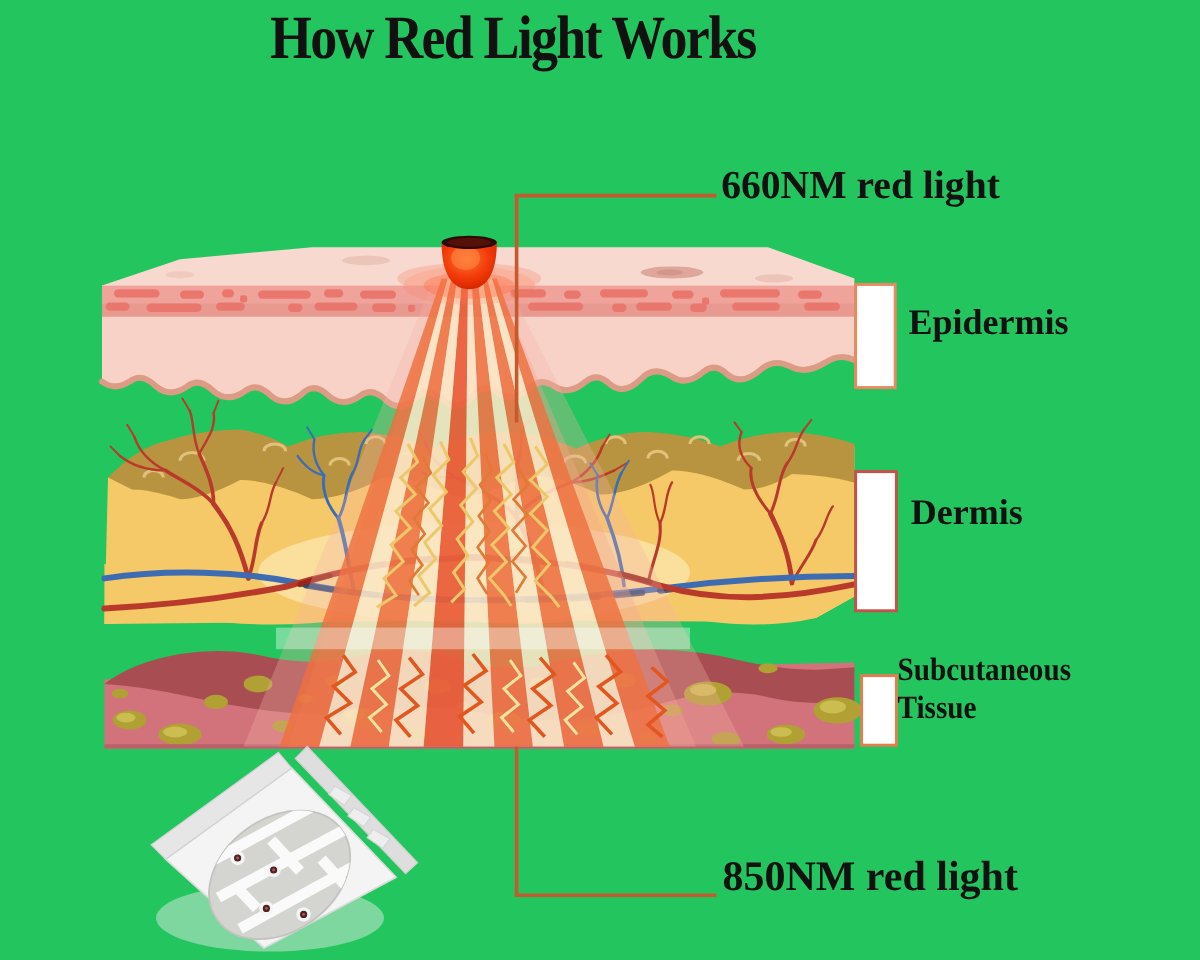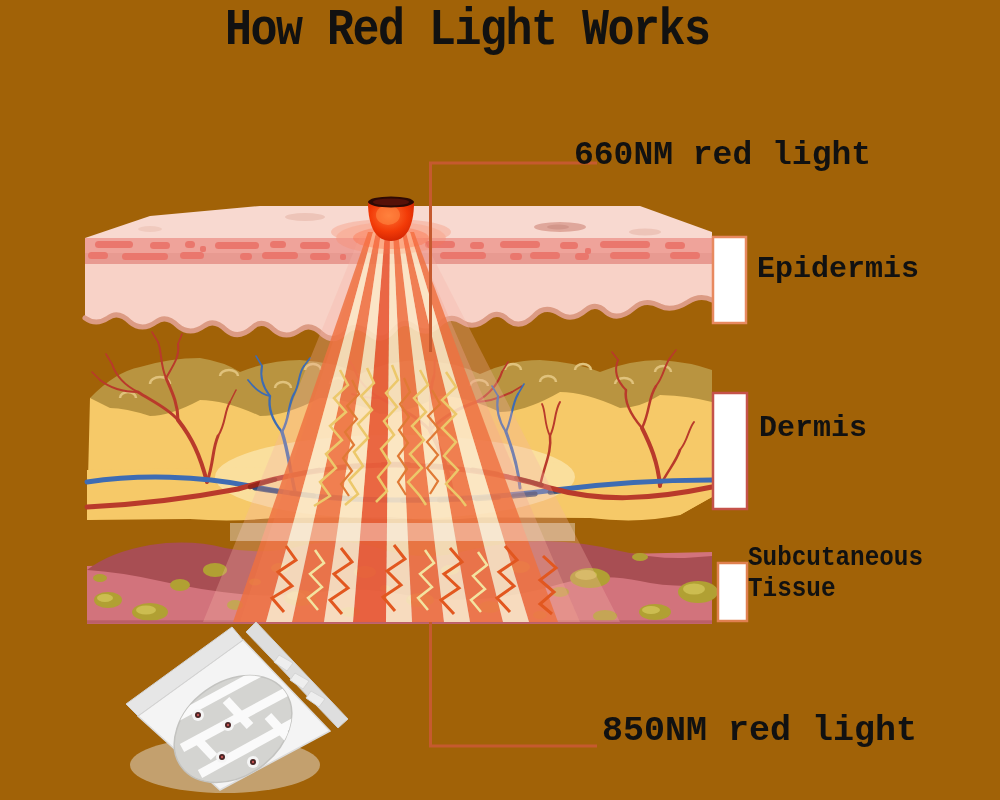--- a/index.html
+++ b/index.html
@@ -1,25 +1,25 @@
 <!DOCTYPE html>
 <html><head>
 <meta charset="utf-8">
 <style>
   html,body{margin:0;padding:0;background:#ffffff;}
   #stage{
-    position:relative;width:1000px;height:800px;background:#a16207;overflow:hidden;
-    font-family:Liberation Mono, monospace;
+    position:relative;width:1000px;height:800px;background:#22c55e;overflow:hidden;
+    font-family:Liberation Serif, serif;
   }
   .lbl{position:absolute;color:#111;font-weight:bold;white-space:nowrap;}
   #title{
     position:absolute;left:225px;top:2px;font-size:45px;font-weight:bold;color:#111;
     letter-spacing:-1.5px;transform:scaleY(1.14);transform-origin:top left;white-space:nowrap;
   }
-  #lbl-660{left:574px;top:137px;font-size:33px;}
+  #lbl-660{left:601px;top:137px;font-size:33px;}
   #lbl-850{left:602px;top:711px;font-size:35px;}
   #lbl-epidermis{left:757px;top:252px;font-size:30px;}
   #lbl-dermis{left:759px;top:411px;font-size:30px;}
   #lbl-subq{
     position:absolute;left:748px;top:543px;font-size:27px;font-weight:bold;color:#111;
     width:196px;line-height:31px;white-space:normal;transform:scaleX(0.9);transform-origin:left top;
   }
   svg{position:absolute;left:0;top:0;}
 </style>
 </head>

